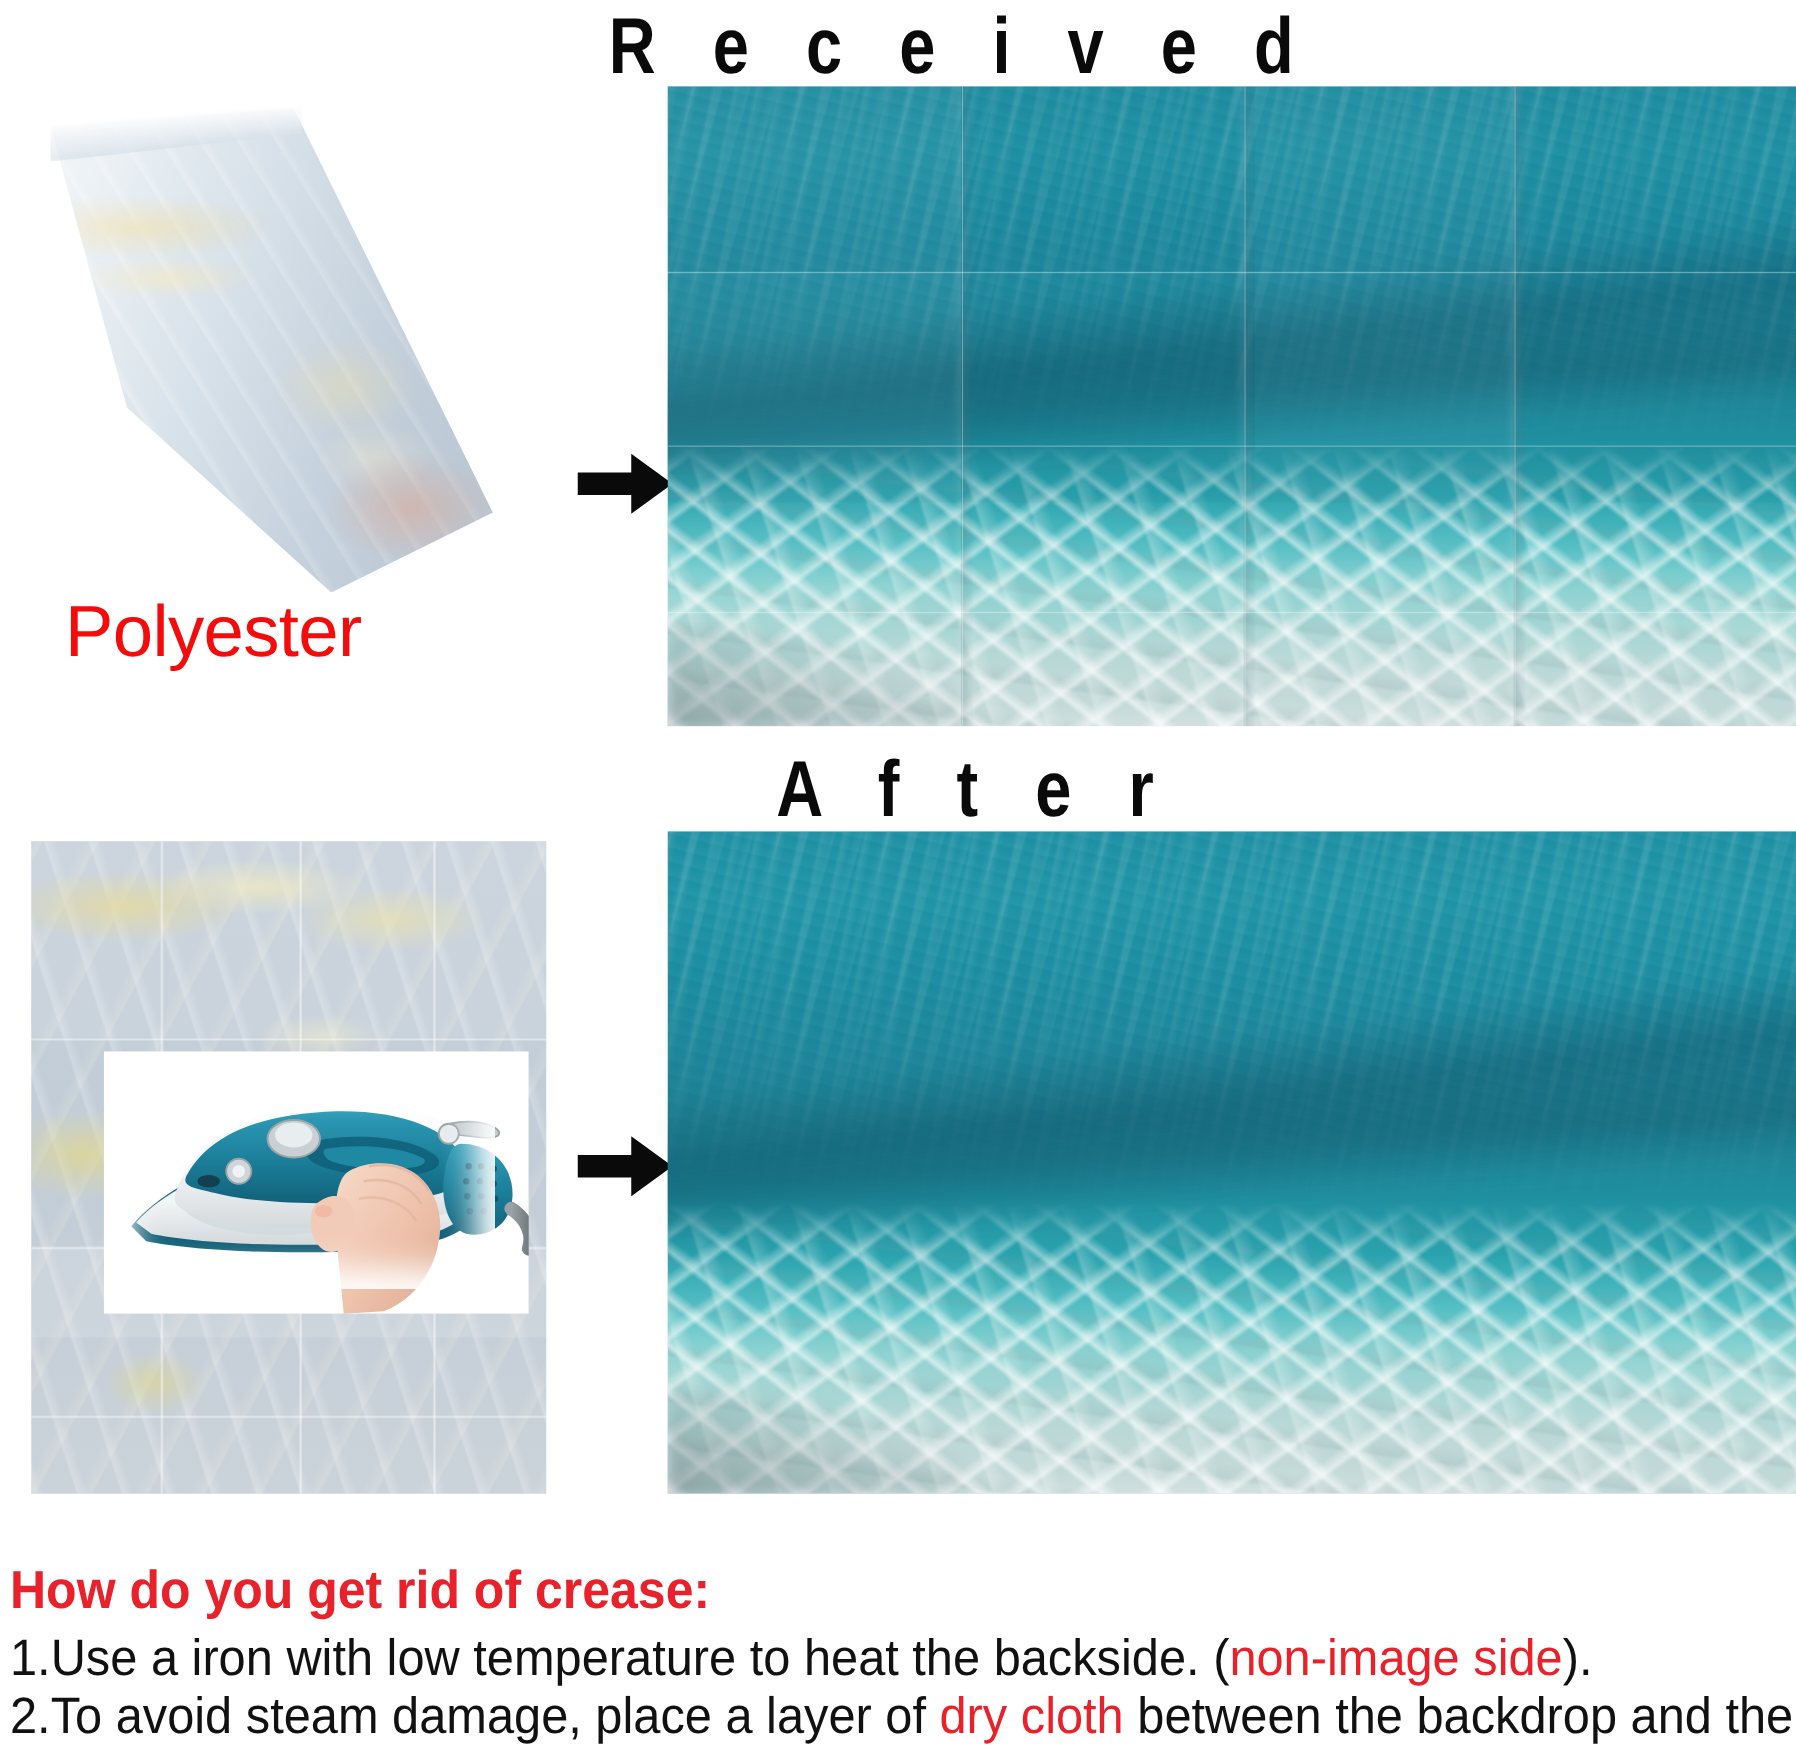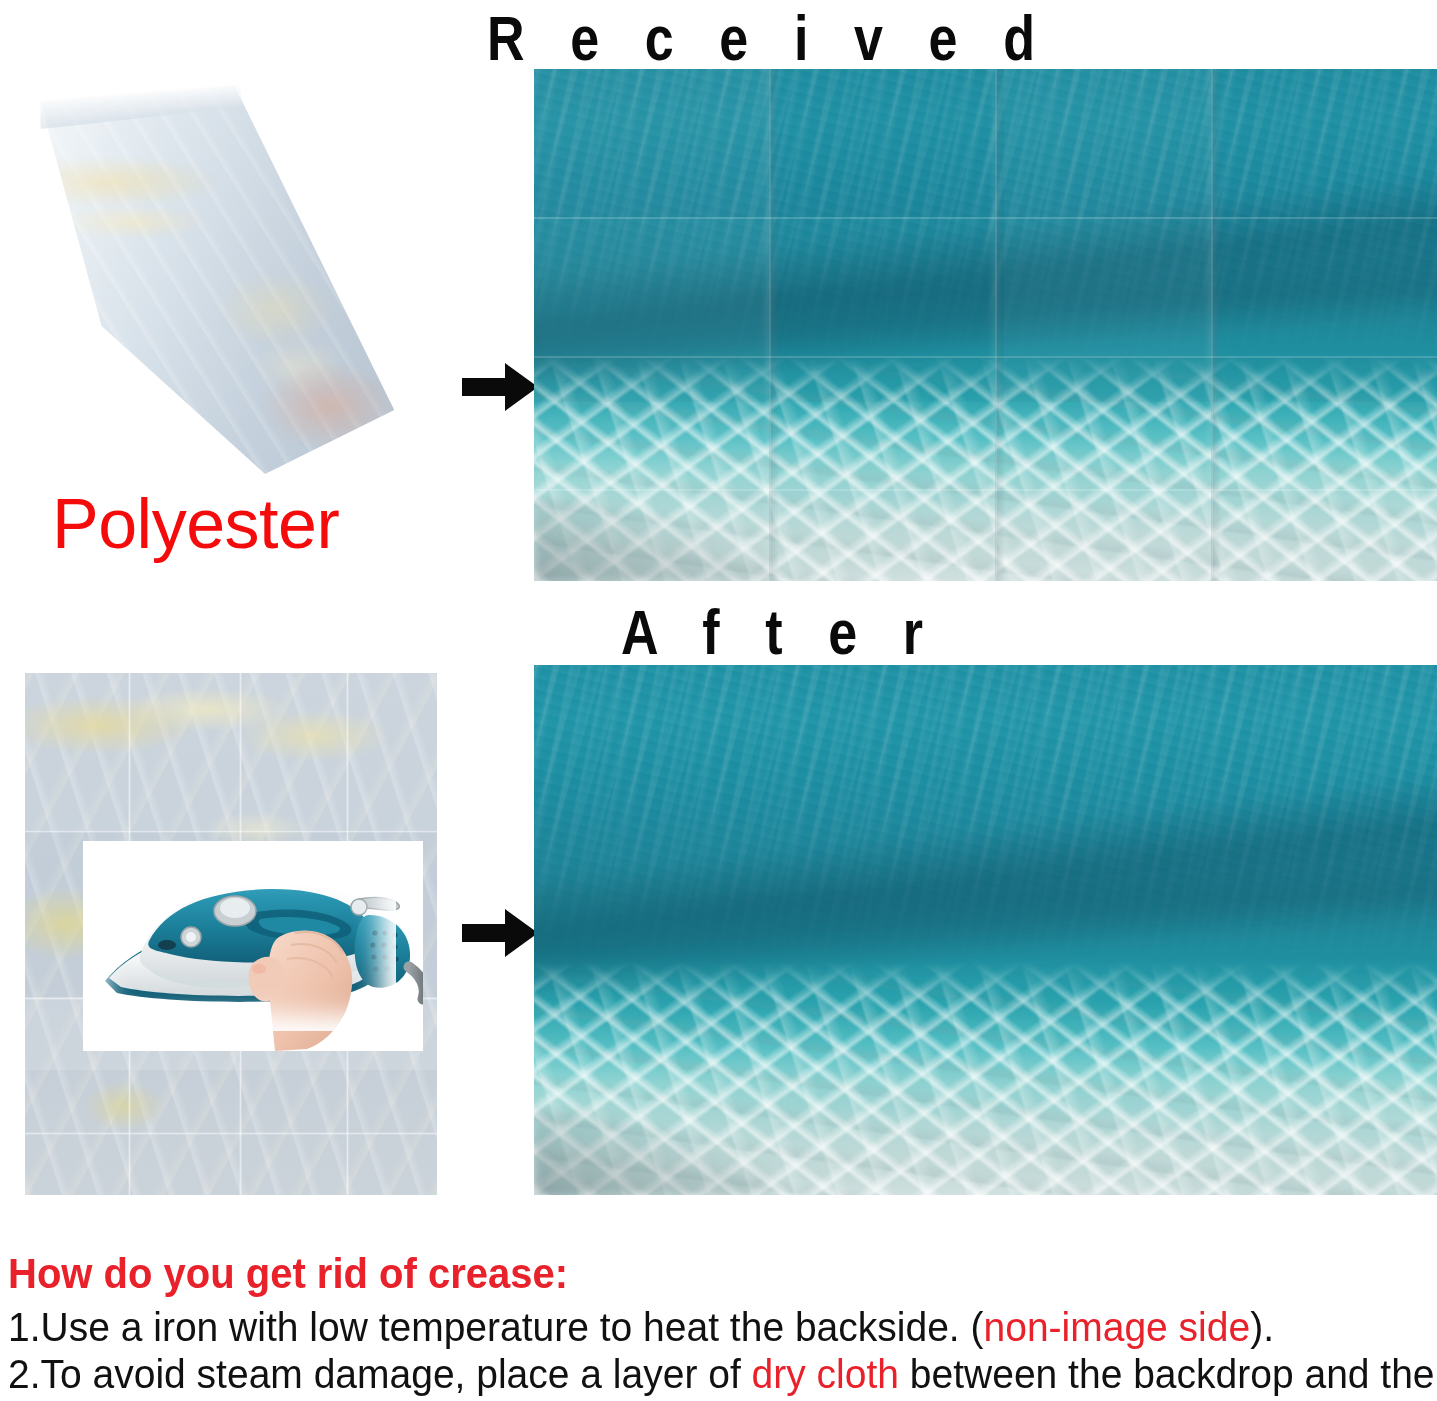--- a/index.html
+++ b/index.html
@@ -160,22 +160,22 @@
   }
   #fabric-fold .shade{
     position:absolute; inset:0;
     clip-path:polygon(6% 6%, 57% 2%, 99% 83%, 65% 99%, 22% 62%);
     background:linear-gradient(100deg, rgba(255,255,255,0.45) 0%, rgba(255,255,255,0.0) 34%, rgba(140,155,172,0.22) 92%);
   }
 
   
   #polyester-label{
     position:absolute;
-    left:52px; top:482px;
-    font-size:70px;
+    left:52px; top:464px;
+    font-size:58px;
     line-height:84px;
     color:#f40b0b;
     font-family:"Liberation Sans", sans-serif;
     letter-spacing:-0.5px;
   }
 
   
   #backdrop-creased{
     position:absolute;
     left:25px; top:673px; width:412px; height:522px;

